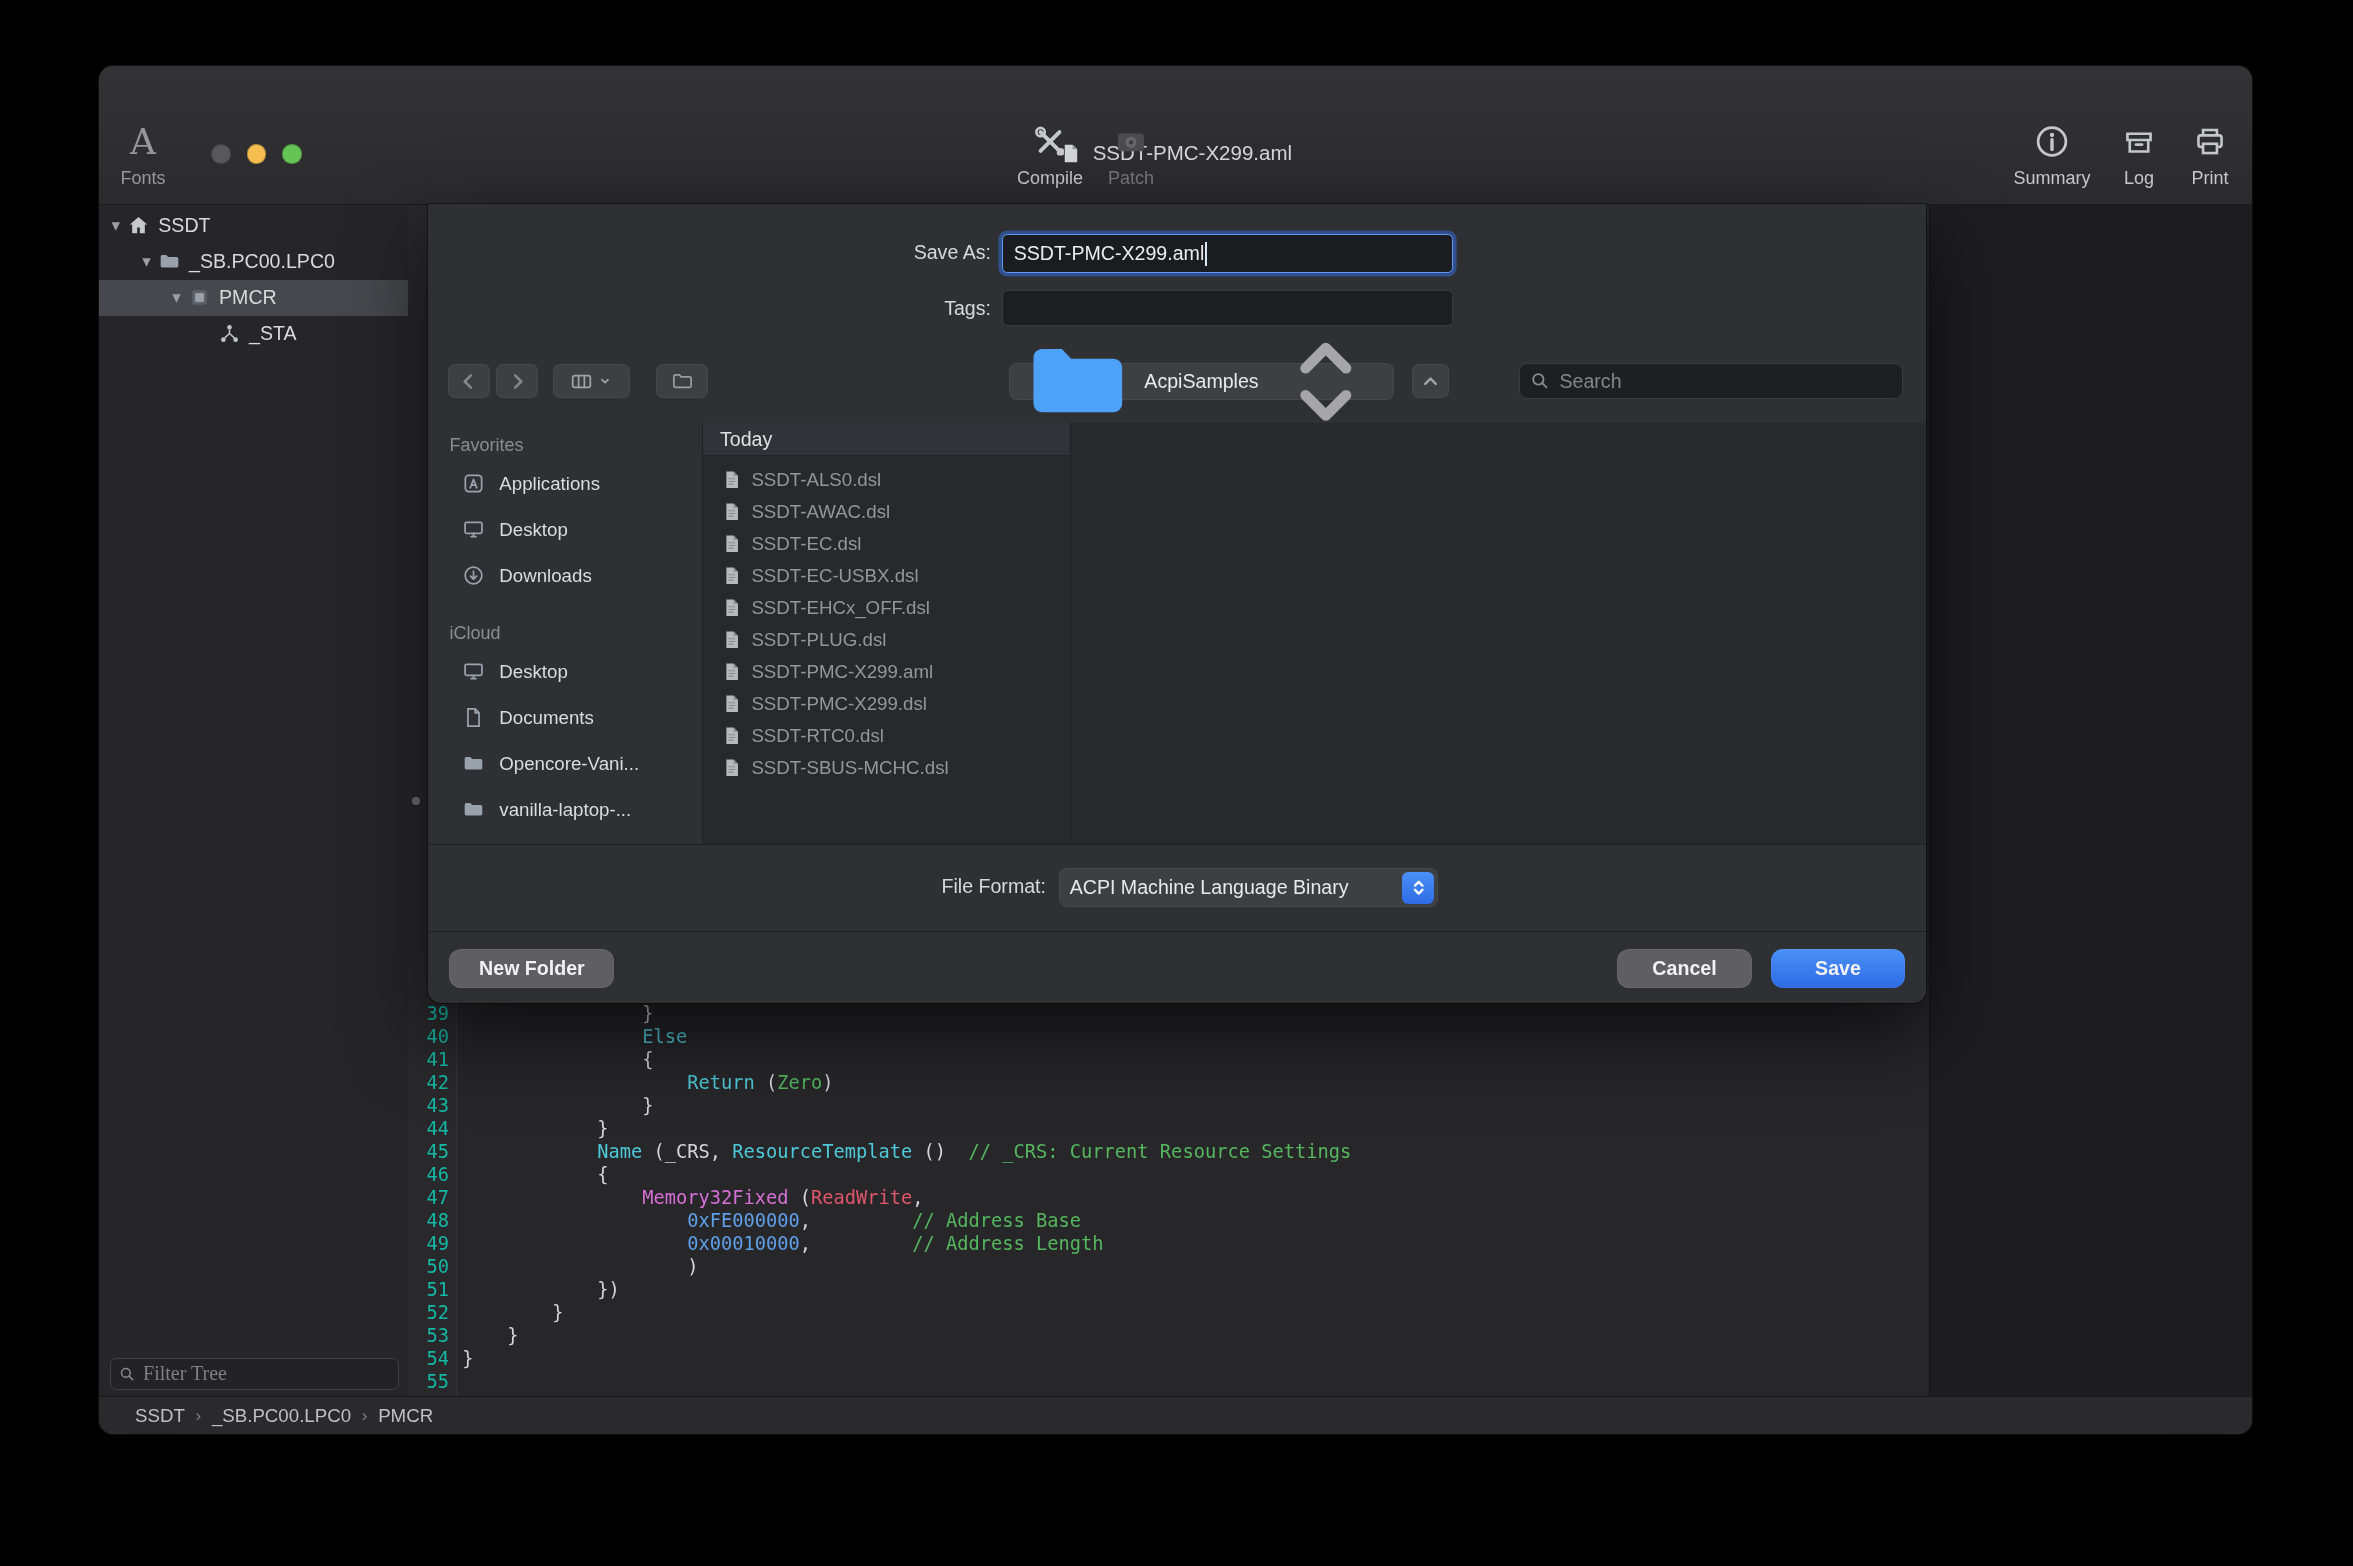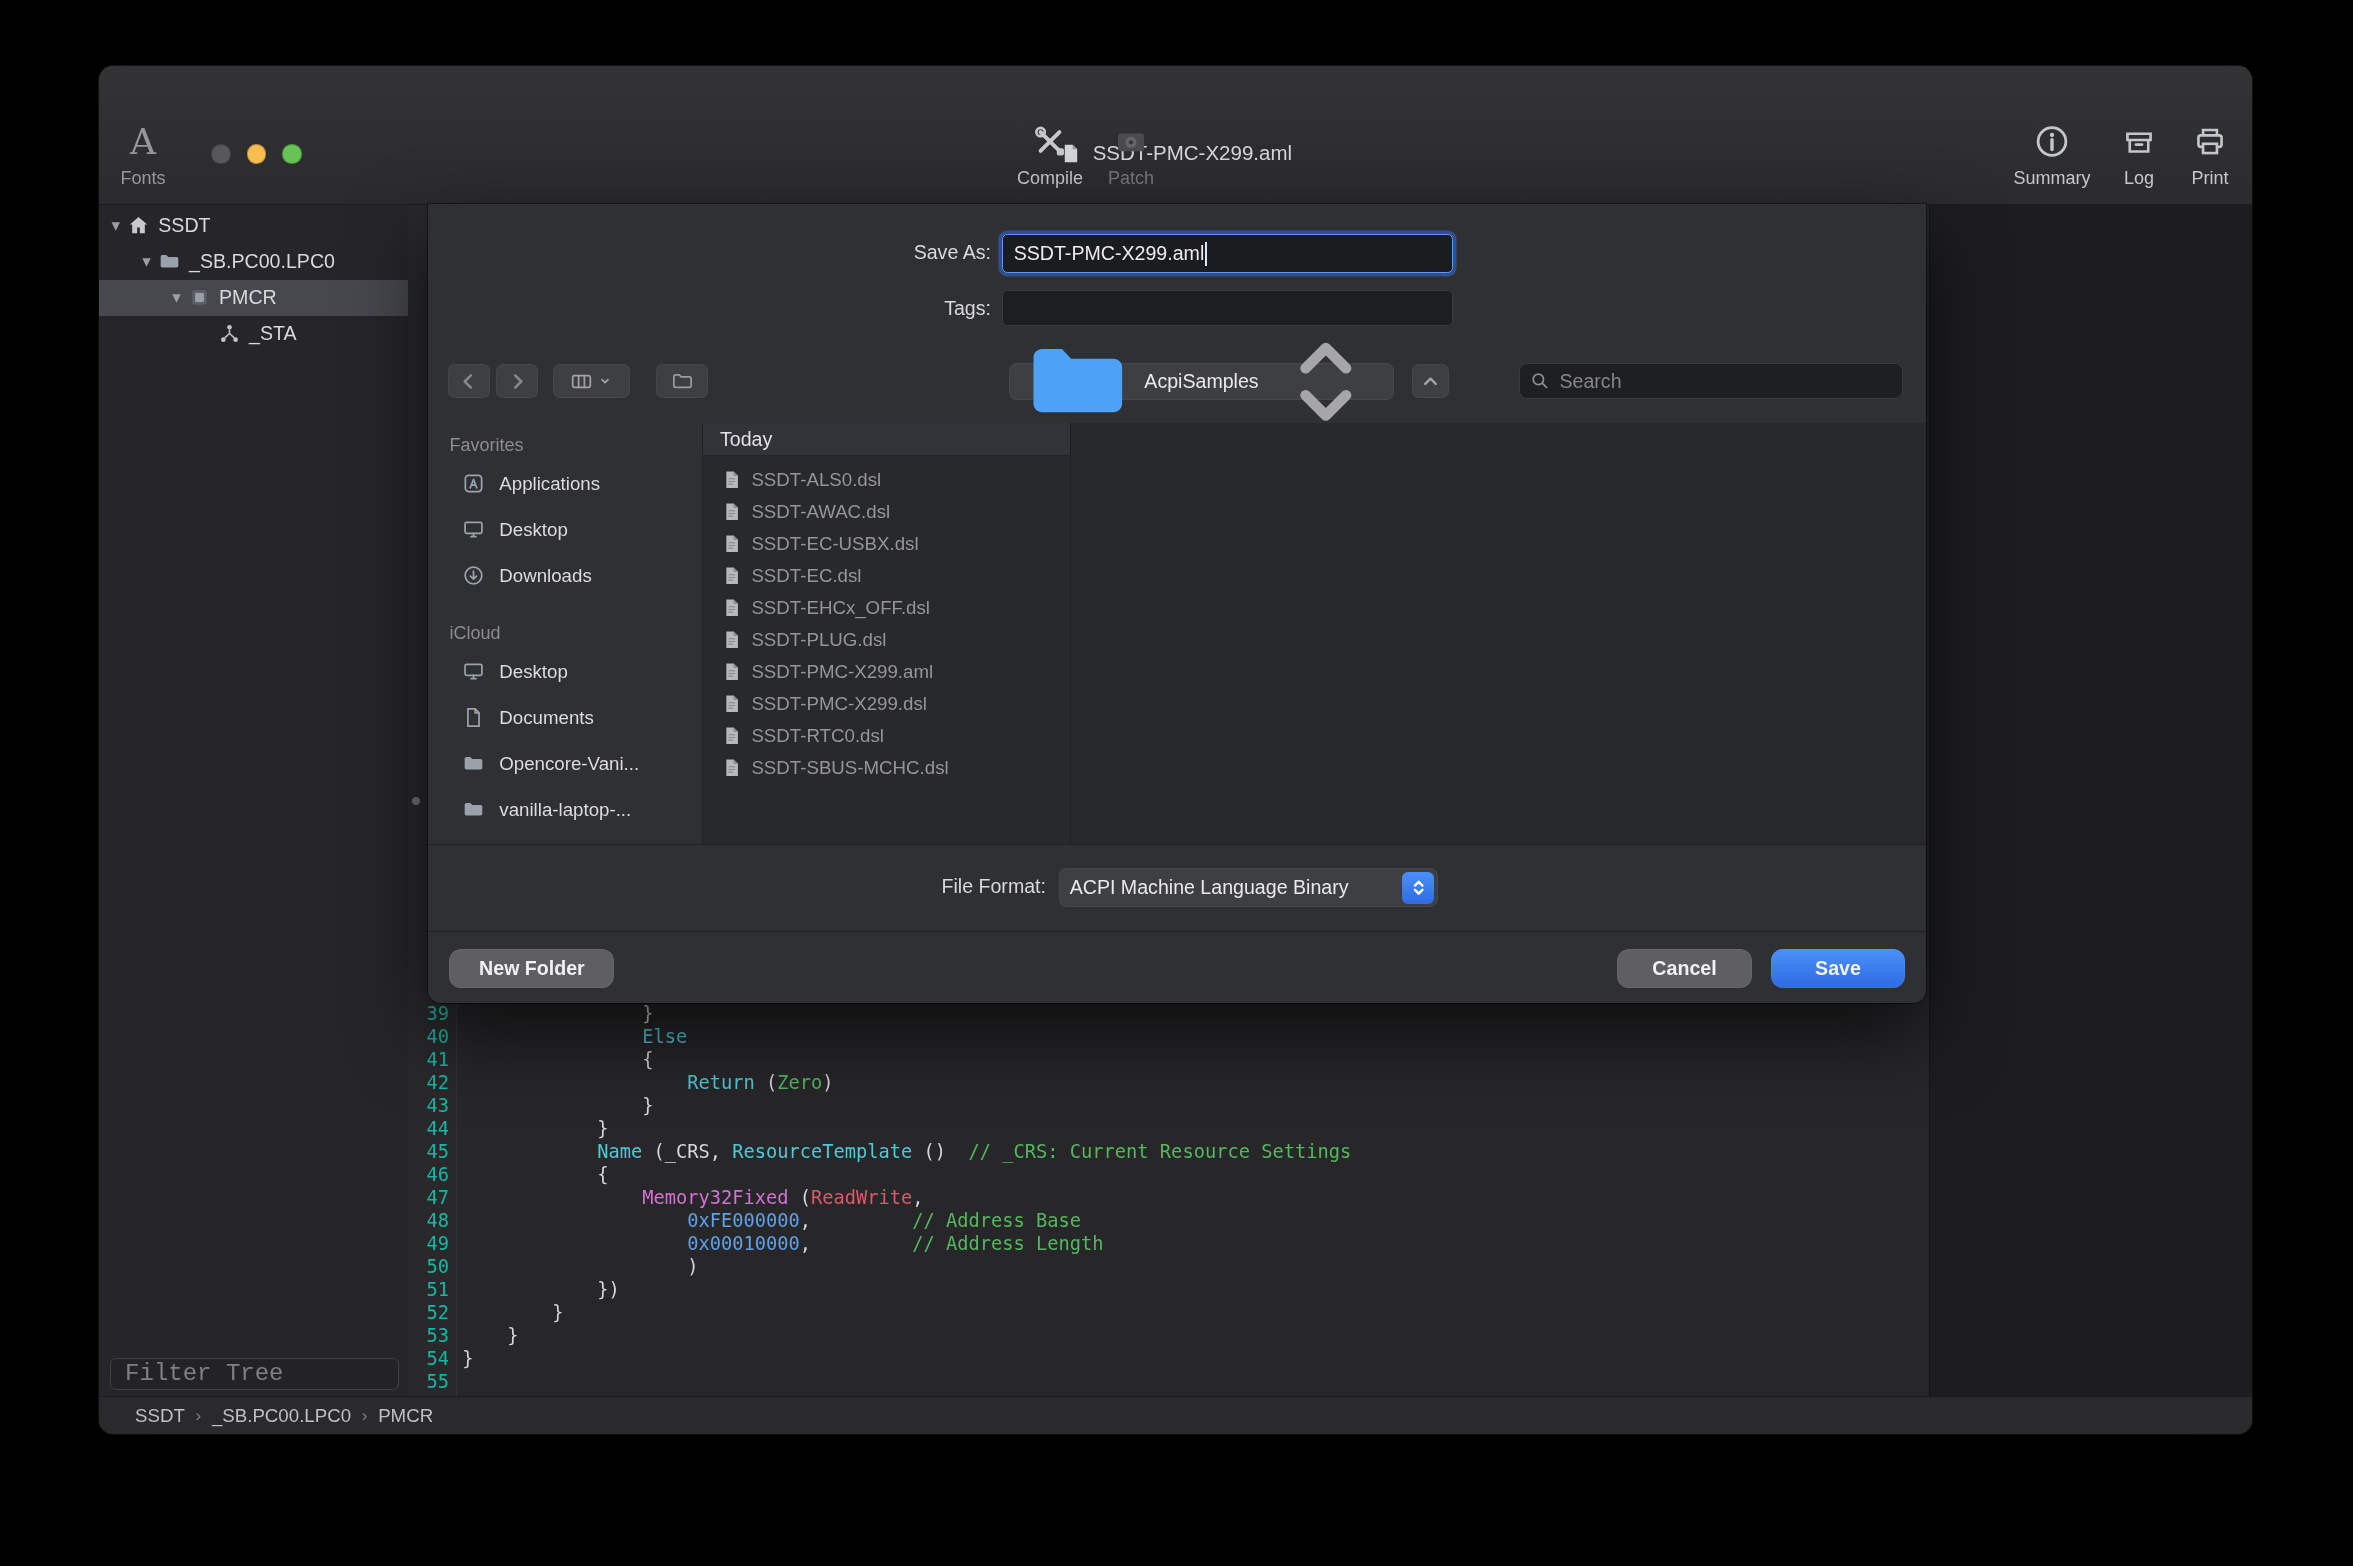--- a/index.html
+++ b/index.html
@@ -24,21 +24,21 @@
   
   .sidebar{position:absolute;left:0;top:138px;width:309px;bottom:37px;background:#26262a;border-right:0.9px solid #1a1a1c;}
   .tree{position:absolute;left:0;right:0;top:3.6px;}
   .tree-row{height:36px;display:flex;align-items:center;font-size:19.6px;color:#d9d9db;}
   .tree-row.sel{background:#46484d;}
   .disc{width:23px;color:#9d9da2;font-size:17px;text-align:center;flex:0 0 23px;}
   .tree-label{margin-left:8px;white-space:nowrap;}
   .tree-row .icn{width:23px;height:23px;flex:0 0 23px;}
   .filter-field{position:absolute;left:10.7px;right:9px;bottom:7.1px;height:30px;border:0.9px solid #414145;border-radius:6.2px;
     background:#232327;display:flex;align-items:center;padding:0 7.1px;gap:5.3px;}
-  .filter-field input{flex:1;background:transparent;border:none;outline:none;color:#e5e5e5;font-size:24px;font-family:Liberation Mono, monospace;}
+  .filter-field input{flex:1;background:transparent;border:none;outline:none;color:#e5e5e5;font-size:20px;font-family:Liberation Serif, serif;}
   .filter-field input::placeholder{color:#7f7f84;}
   .filter-field .icn{width:18px;height:18px;}
   
   .statusbar{position:absolute;left:0;right:0;bottom:0;height:37px;background:#2a2a2d;border-top:0.9px solid #1b1b1d;
     display:flex;align-items:center;padding-left:36px;}
   .breadcrumb{display:flex;align-items:center;gap:10.7px;font-size:18.7px;color:#c0c0c3;}
   .crumb-sep{color:#828287;font-size:17px;}
   
   .editor{position:absolute;left:309px;top:138px;right:0;bottom:37px;background:#27272a;overflow:hidden;}
   .gutter{position:absolute;left:0;top:0;bottom:0;width:48px;background:#29292c;border-right:0.9px solid rgba(255,255,255,.05);}
@@ -492,31 +492,31 @@
                 <span>SSDT-AWAC.dsl</span>
               </div>
               <div class="file-row">
                 <span class="icn">
                   <svg viewBox="0 0 24 24">
                     <path d="M6 2.8h8.2L19 7.6v13.6H6Z" fill="#cfd1d5"></path>
                     <path d="M14.2 2.8v4.8H19Z" fill="#94969a"></path>
                     <path d="M8.3 11h7.4M8.3 14h7.4M8.3 17h5" stroke="#9a9ca0" stroke-width="1.2"></path>
                   </svg>
                 </span>
+                <span>SSDT-EC.dsl</span>
+              </div>
+              <div class="file-row">
+                <span class="icn">
+                  <svg viewBox="0 0 24 24">
+                    <path d="M6 2.8h8.2L19 7.6v13.6H6Z" fill="#cfd1d5"></path>
+                    <path d="M14.2 2.8v4.8H19Z" fill="#94969a"></path>
+                    <path d="M8.3 11h7.4M8.3 14h7.4M8.3 17h5" stroke="#9a9ca0" stroke-width="1.2"></path>
+                  </svg>
+                </span>
                 <span>SSDT-EC-USBX.dsl</span>
-              </div>
-              <div class="file-row">
-                <span class="icn">
-                  <svg viewBox="0 0 24 24">
-                    <path d="M6 2.8h8.2L19 7.6v13.6H6Z" fill="#cfd1d5"></path>
-                    <path d="M14.2 2.8v4.8H19Z" fill="#94969a"></path>
-                    <path d="M8.3 11h7.4M8.3 14h7.4M8.3 17h5" stroke="#9a9ca0" stroke-width="1.2"></path>
-                  </svg>
-                </span>
-                <span>SSDT-EC.dsl</span>
               </div>
               <div class="file-row">
                 <span class="icn">
                   <svg viewBox="0 0 24 24">
                     <path d="M6 2.8h8.2L19 7.6v13.6H6Z" fill="#cfd1d5"></path>
                     <path d="M14.2 2.8v4.8H19Z" fill="#94969a"></path>
                     <path d="M8.3 11h7.4M8.3 14h7.4M8.3 17h5" stroke="#9a9ca0" stroke-width="1.2"></path>
                   </svg>
                 </span>
                 <span>SSDT-EHCx_OFF.dsl</span>

